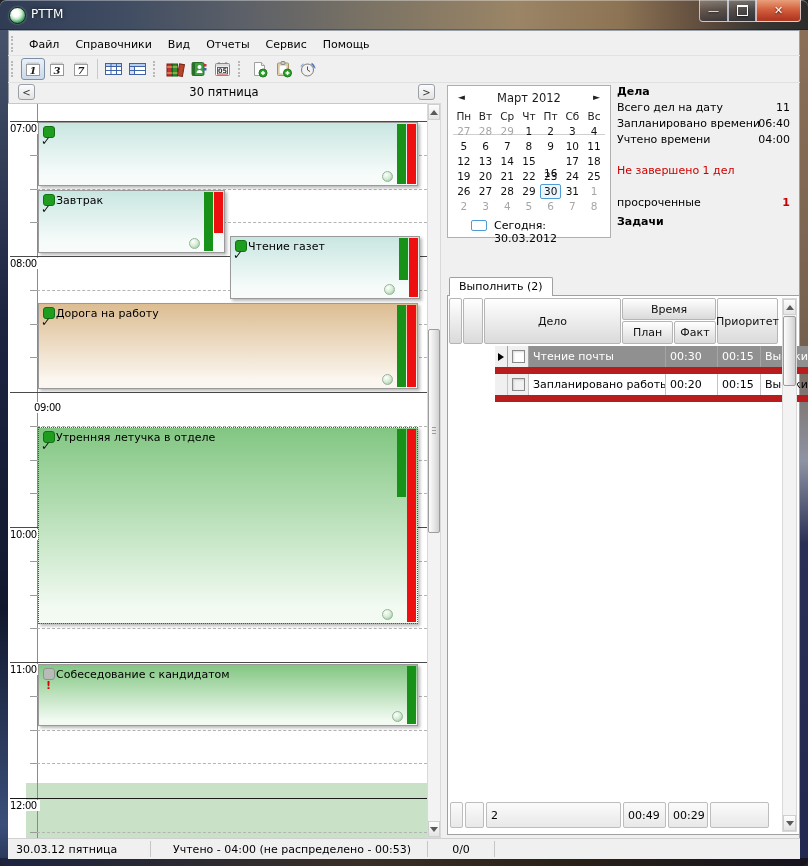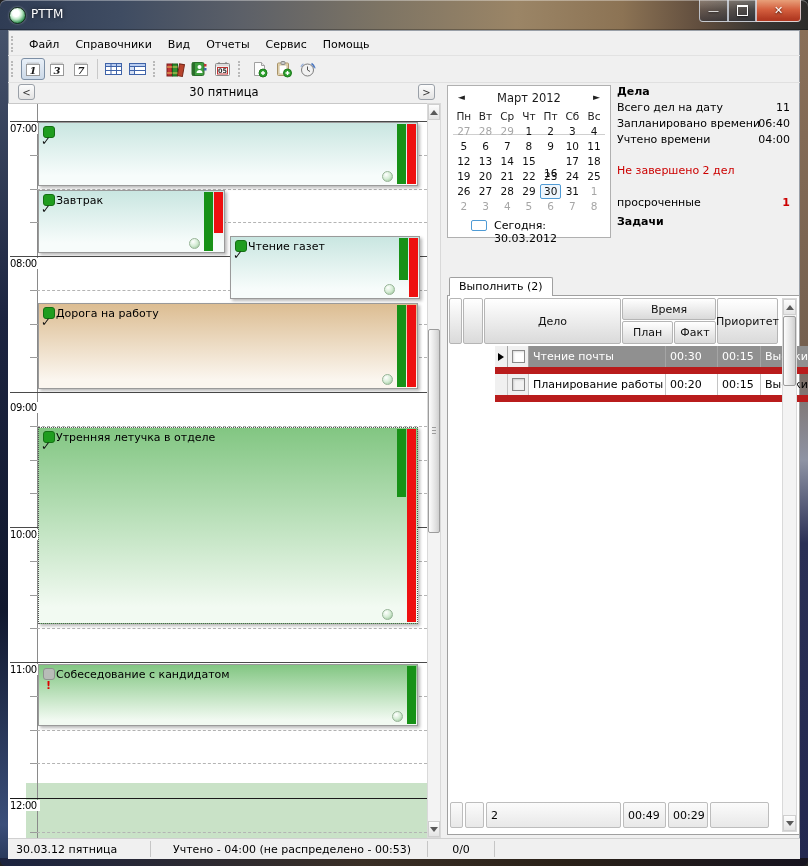--- a/index.html
+++ b/index.html
@@ -265,21 +265,21 @@
       <div class="abs qtick" style="top: 253px;"></div>
       <div class="abs hline" style="top: 152px;"></div>
       <div class="abs hlabel" style="top: 154px;">08:00</div>
       <div class="abs qline" style="top: 322px;"></div>
       <div class="abs qtick" style="top: 322px;"></div>
       <div class="abs qline" style="top: 356px;"></div>
       <div class="abs qtick" style="top: 356px;"></div>
       <div class="abs qline" style="top: 389px;"></div>
       <div class="abs qtick" style="top: 389px;"></div>
       <div class="abs hline" style="top: 288px;"></div>
-      <div class="abs hlabel" style="top: 298px;">09:00</div>
+      <div class="abs hlabel" style="top: 298px; margin-left: 24px;">09:00</div>
       <div class="abs qline" style="top: 457px;"></div>
       <div class="abs qtick" style="top: 457px;"></div>
       <div class="abs qline" style="top: 491px;"></div>
       <div class="abs qtick" style="top: 491px;"></div>
       <div class="abs qline" style="top: 524px;"></div>
       <div class="abs qtick" style="top: 524px;"></div>
       <div class="abs hline" style="top: 423px;"></div>
       <div class="abs hlabel" style="top: 425px;">10:00</div>
       <div class="abs qline" style="top: 592px;"></div>
       <div class="abs qtick" style="top: 592px;"></div>
@@ -429,21 +429,21 @@
       </div>
     <div class="inf-row" style="top:32px;">
         <span class="inf-l">Запланировано времени</span>
         <span class="inf-v">06:40</span>
       </div>
     <div class="inf-row" style="top:48px;">
         <span class="inf-l">Учтено времени</span>
         <span class="inf-v">04:00</span>
       </div>
     <div class="inf-row" style="top:79px;">
-        <span class="inf-l red">Не завершено 2 дел</span>
+        <span class="inf-l red">Не завершено 1 дел</span>
       </div>
     <div class="inf-row" style="top:82px;margin-top:48px;">
         <span class="inf-l bold">Задачи</span>
       </div>
     <div class="inf-row" style="top:111px;">
         <span class="inf-l">просроченные</span>
         <span class="inf-v red bold">1</span>
       </div>
   </div>
 
@@ -478,21 +478,21 @@
           <div class="c" style="width: 137px;">Чтение почты</div>
           <div class="c" style="width: 52px;">00:30</div>
           <div class="c" style="width: 43px;">00:15</div>
           <div class="c" style="width: 61px;">Высокий</div>
         </div>
         <div class="trow" style="top: 28px;">
           <div class="c cind"></div>
           <div class="c cchk">
             <div class="chkbox" style="background: rgb(242, 242, 242);"></div>
           </div>
-          <div class="c" style="width: 137px;">Планирование работы</div>
+          <div class="c" style="width: 137px;">Запланировано работы</div>
           <div class="c" style="width: 52px;">00:20</div>
           <div class="c" style="width: 43px;">00:15</div>
           <div class="c" style="width: 61px;">Высокий</div>
         </div>
       </div>
 
     <div class="sumrow">
       <div class="scell" style="width:13px;"></div>
       <div class="scell" style="width:19px;"></div>
       <div class="scell" style="width:135px;">

